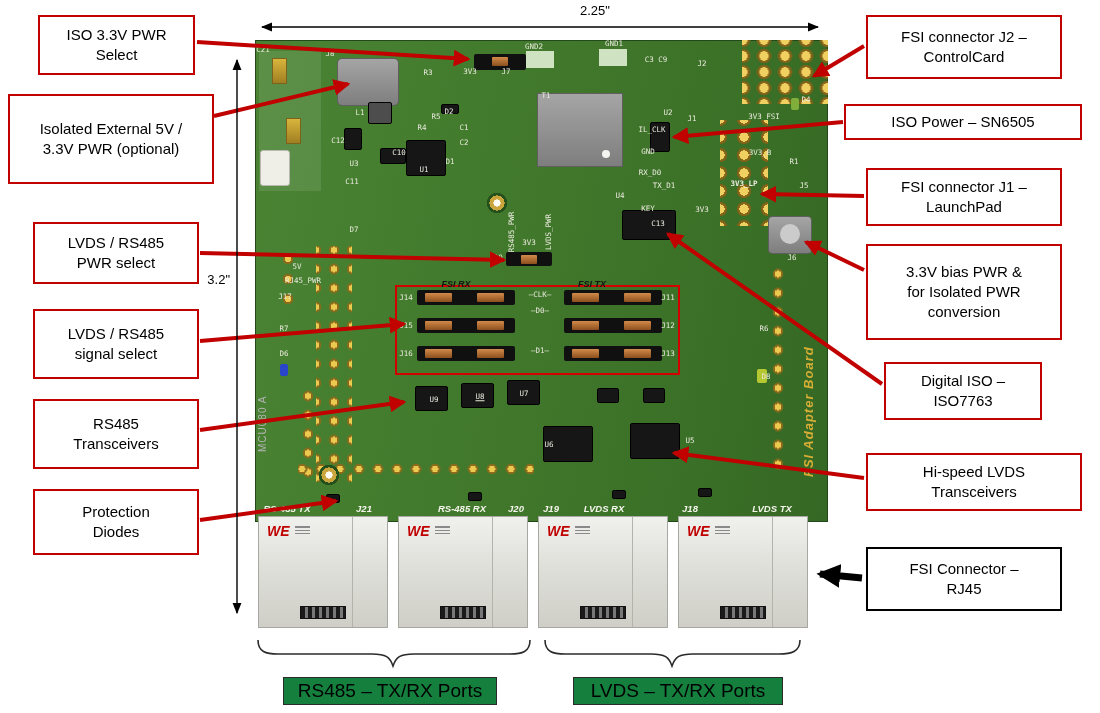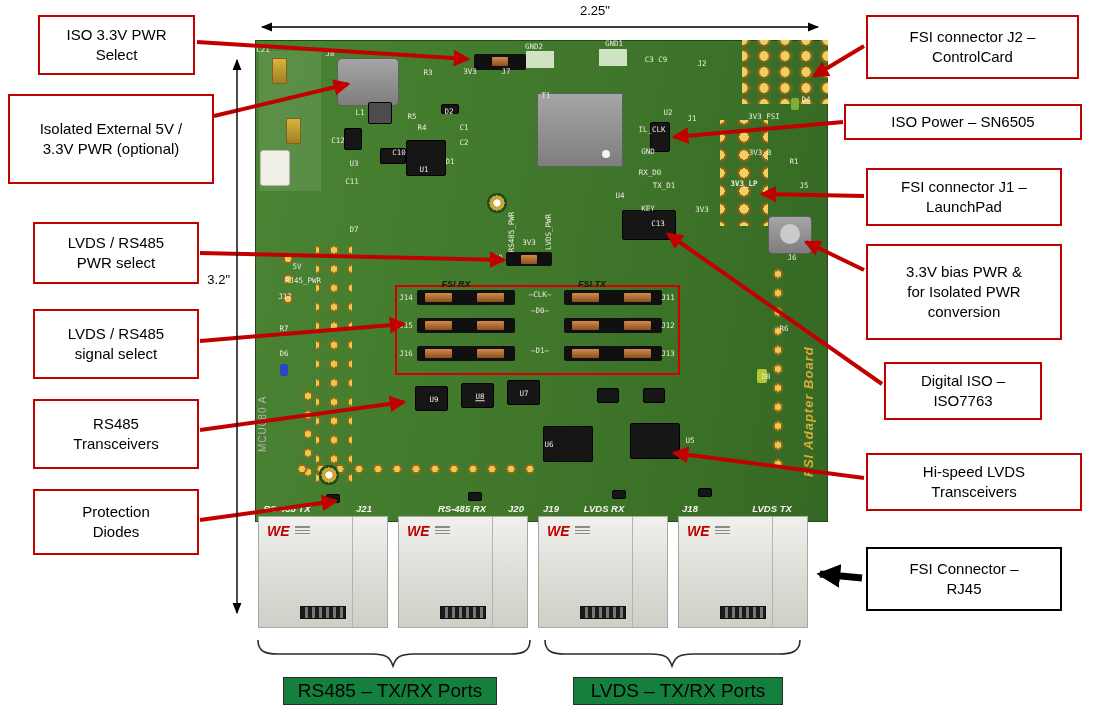--- a/index.html
+++ b/index.html
@@ -142,21 +142,21 @@
     <span class="silk" style="left: 330px; top: 54px;">J8</span>
     <span class="silk" style="left: 428px; top: 73px;">R3</span>
     <span class="silk" style="left: 470px; top: 72px;">3V3</span>
     <span class="silk" style="left: 506px; top: 72px;">J7</span>
     <span class="silk" style="left: 534px; top: 47px;">GND2</span>
     <span class="silk" style="left: 614px; top: 44px;">GND1</span>
     <span class="silk" style="left: 656px; top: 60px;">C3  C9</span>
     <span class="silk" style="left: 702px; top: 64px;">J2</span>
     <span class="silk" style="left: 546px; top: 96px;">T1</span>
     <span class="silk" style="left: 360px; top: 113px;">L1</span>
-    <span class="silk" style="left: 412px; top: 117px;">R5</span>
+    <span class="silk" style="left: 436px; top: 117px;">R5</span>
     <span class="silk" style="left: 422px; top: 128px;">R4</span>
     <span class="silk" style="left: 449px; top: 112px;">D2</span>
     <span class="silk" style="left: 464px; top: 128px;">C1</span>
     <span class="silk" style="left: 464px; top: 143px;">C2</span>
     <span class="silk" style="left: 338px; top: 141px;">C12</span>
     <span class="silk" style="left: 354px; top: 164px;">U3</span>
     <span class="silk" style="left: 399px; top: 153px;">C10</span>
     <span class="silk" style="left: 352px; top: 182px;">C11</span>
     <span class="silk" style="left: 424px; top: 170px;">U1</span>
     <span class="silk" style="left: 450px; top: 162px;">D1</span>
@@ -196,21 +196,21 @@
     <span class="silk" style="left: 668px; top: 326px;">J12</span>
     <span class="silk" style="left: 668px; top: 354px;">J13</span>
     <span class="silk" style="left: 540px; top: 295px;">–CLK–</span>
     <span class="silk" style="left: 540px; top: 311px;">–D0–</span>
     <span class="silk" style="left: 540px; top: 351px;">–D1–</span>
     <span class="silk" style="left: 434px; top: 400px;">U9</span>
     <span class="silk" style="left: 480px; top: 397px; text-decoration: underline;">U8</span>
     <span class="silk" style="left: 524px; top: 394px;">U7</span>
     <span class="silk" style="left: 549px; top: 445px;">U6</span>
     <span class="silk" style="left: 690px; top: 441px;">U5</span>
-    <span class="silk" style="left: 764px; top: 329px; margin-left: 20px;">R6</span>
+    <span class="silk" style="left: 764px; top: 329px;">R6</span>
     <span class="silk" style="left: 766px; top: 377px;">D8</span>
     <span class="silk port" style="left: 287px; top: 509px;">RS-485 TX</span>
     <span class="silk port" style="left: 364px; top: 509px;">J21</span>
     <span class="silk port" style="left: 462px; top: 509px;">RS-485 RX</span>
     <span class="silk port" style="left: 516px; top: 509px;">J20</span>
     <span class="silk port" style="left: 551px; top: 509px;">J19</span>
     <span class="silk port" style="left: 604px; top: 509px;">LVDS RX</span>
     <span class="silk port" style="left: 690px; top: 509px;">J18</span>
     <span class="silk port" style="left: 772px; top: 509px;">LVDS TX</span>
   </div>
@@ -283,21 +283,21 @@
 3.3V PWR (optional)</div>
 <div class="callout" style="left:33px;top:222px;width:166px;height:62px;">LVDS / RS485
 PWR select</div>
 <div class="callout" style="left:33px;top:309px;width:166px;height:70px;">LVDS / RS485
 signal select</div>
 <div class="callout" style="left:33px;top:399px;width:166px;height:70px;">RS485
 Transceivers</div>
 <div class="callout" style="left:33px;top:489px;width:166px;height:66px;">Protection
 Diodes</div>
 
-<div class="callout" style="left:866px;top:15px;width:213px;height:64px;">FSI connector J2 –
+<div class="callout" style="left:866px;top:15px;width:196px;height:64px;">FSI connector J2 –
 ControlCard</div>
 <div class="callout" style="left:844px;top:104px;width:238px;height:36px;">ISO Power – SN6505</div>
 <div class="callout" style="left:866px;top:168px;width:196px;height:58px;">FSI connector J1 –
 LaunchPad</div>
 <div class="callout" style="left:866px;top:244px;width:196px;height:96px;">3.3V bias PWR &amp;
 for Isolated PWR
 conversion</div>
 <div class="callout" style="left:884px;top:362px;width:158px;height:58px;">Digital ISO –
 ISO7763</div>
 <div class="callout" style="left:866px;top:453px;width:216px;height:58px;">Hi-speed LVDS

